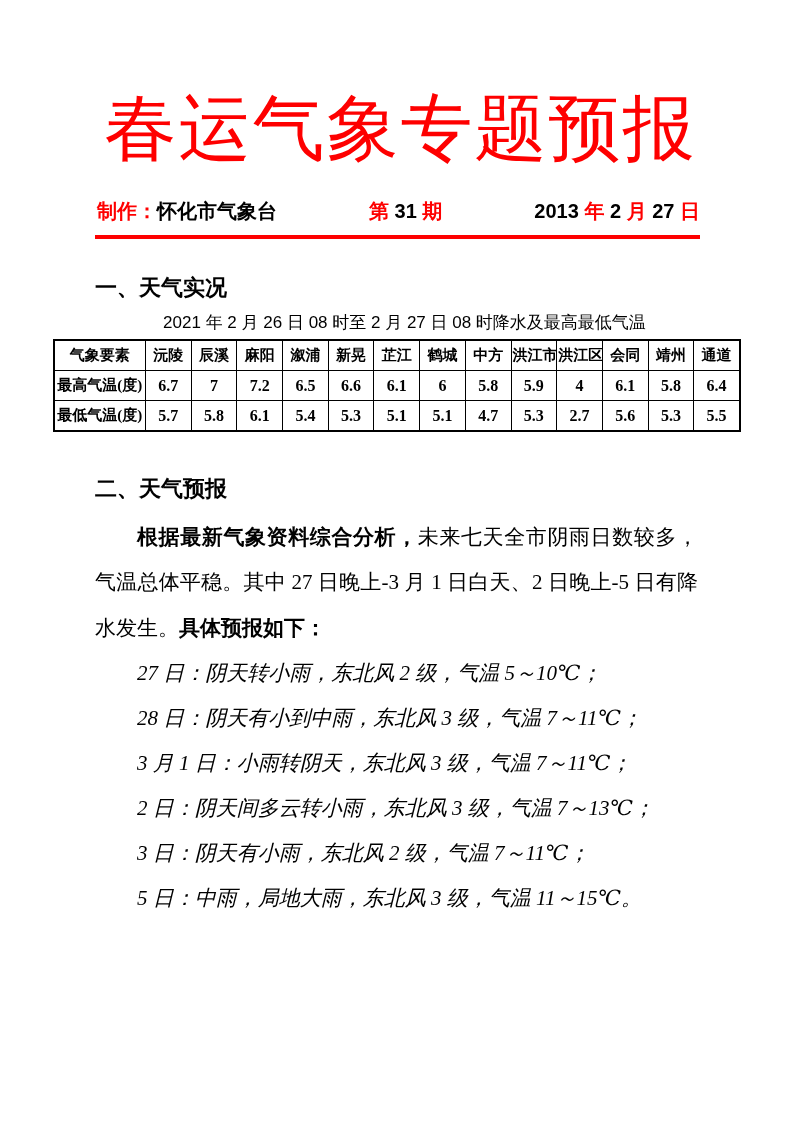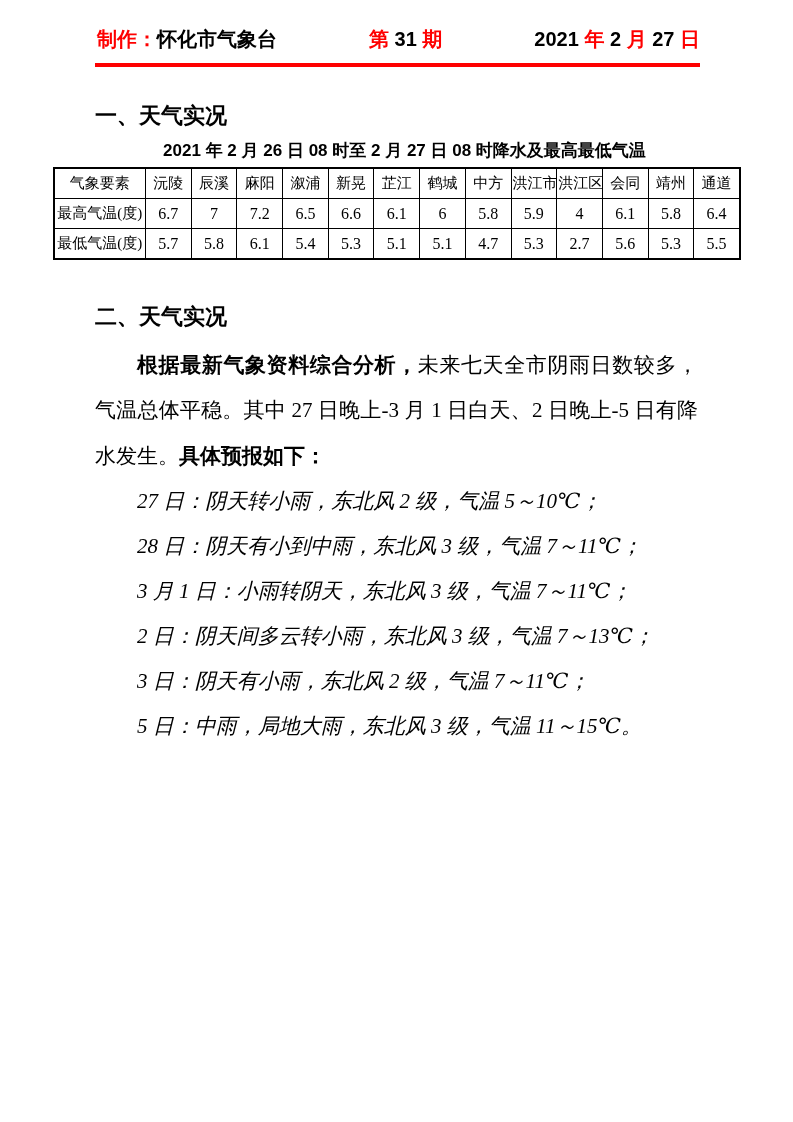--- a/index.html
+++ b/index.html
@@ -54,39 +54,39 @@
     font-size:22px;
     line-height:30px;
     color:var(--ink);
   }
   .sec-heading.second{margin-top:44px;}
   
   .table-title{
     margin:6px 0 0 0;
     text-align:center;
     font-family:"Liberation Sans","DejaVu Sans",sans-serif;
-    font-weight:bold;
+    font-weight:normal;
     font-size:17px;
     line-height:24px;
     padding-left:16px;
   }
   table.weather{
     width:688px;
     margin:4px auto 0 auto;
     border-collapse:collapse;
     table-layout:fixed;
     border:2px solid #000;
   }
   table.weather th,table.weather td{
     border:1.6px solid #000;
     height:29px;
     padding:0 1px;
     text-align:center;
     vertical-align:middle;
-    font-weight:400;
+    font-weight:700;
     font-size:16px;
     font-family:"Liberation Serif","DejaVu Serif",serif;
     overflow:hidden;
     white-space:nowrap;
   }
   table.weather th{font-size:15px;}
   table.weather .row-label{font-size:15px;}
   
   .body-para{
     margin:8px 95px 0 95px;
@@ -107,30 +107,31 @@
     text-indent:2em;
     white-space:nowrap;
     font-style:italic;
   }
 </style>
 </head>
 <body>
 
 <div class="page">
 
+  <h1 class="doc-title">春运气象专题预报</h1>
 
   <div class="meta-row">
     <span><span class="red">制作：</span><span class="blk">怀化市气象台</span></span>
     <span>
       <span class="red">第</span>
       <span class="blk">31</span>
       <span class="red">期</span>
     </span>
     <span>
-      <span class="blk">2021</span>
+      <span class="blk">2013</span>
       <span class="red">年</span>
       <span class="blk">2</span>
       <span class="red">月</span>
       <span class="blk">27</span>
       <span class="red">日</span>
     </span>
   </div>
 
   <div class="rule"></div>
 
@@ -189,21 +190,21 @@
           <td>4.7</td>
           <td>5.3</td>
           <td>2.7</td>
           <td>5.6</td>
           <td>5.3</td>
           <td>5.5</td>
         </tr>
       </tbody>
   </table>
 
-  <h2 class="sec-heading second">二、天气实况</h2>
+  <h2 class="sec-heading second">二、天气预报</h2>
 
   <p class="body-para"><span class="bh">根据最新气象资料综合分析，</span><span>未来七天全市阴雨日数较多，气温总体平稳。其中 27 日晚上-3 月 1 日白天、2 日晚上-5 日有降水发生。</span><span class="bh">具体预报如下：</span></p>
 
   <div class="forecast-list">
       <p class="forecast-item">27 日：阴天转小雨，东北风 2 级，气温 5～10℃；</p>
       <p class="forecast-item">28 日：阴天有小到中雨，东北风 3 级，气温 7～11℃；</p>
       <p class="forecast-item">3 月 1 日：小雨转阴天，东北风 3 级，气温 7～11℃；</p>
       <p class="forecast-item">2 日：阴天间多云转小雨，东北风 3 级，气温 7～13℃；</p>
       <p class="forecast-item">3 日：阴天有小雨，东北风 2 级，气温 7～11℃；</p>
       <p class="forecast-item">5 日：中雨，局地大雨，东北风 3 级，气温 11～15℃。</p>

